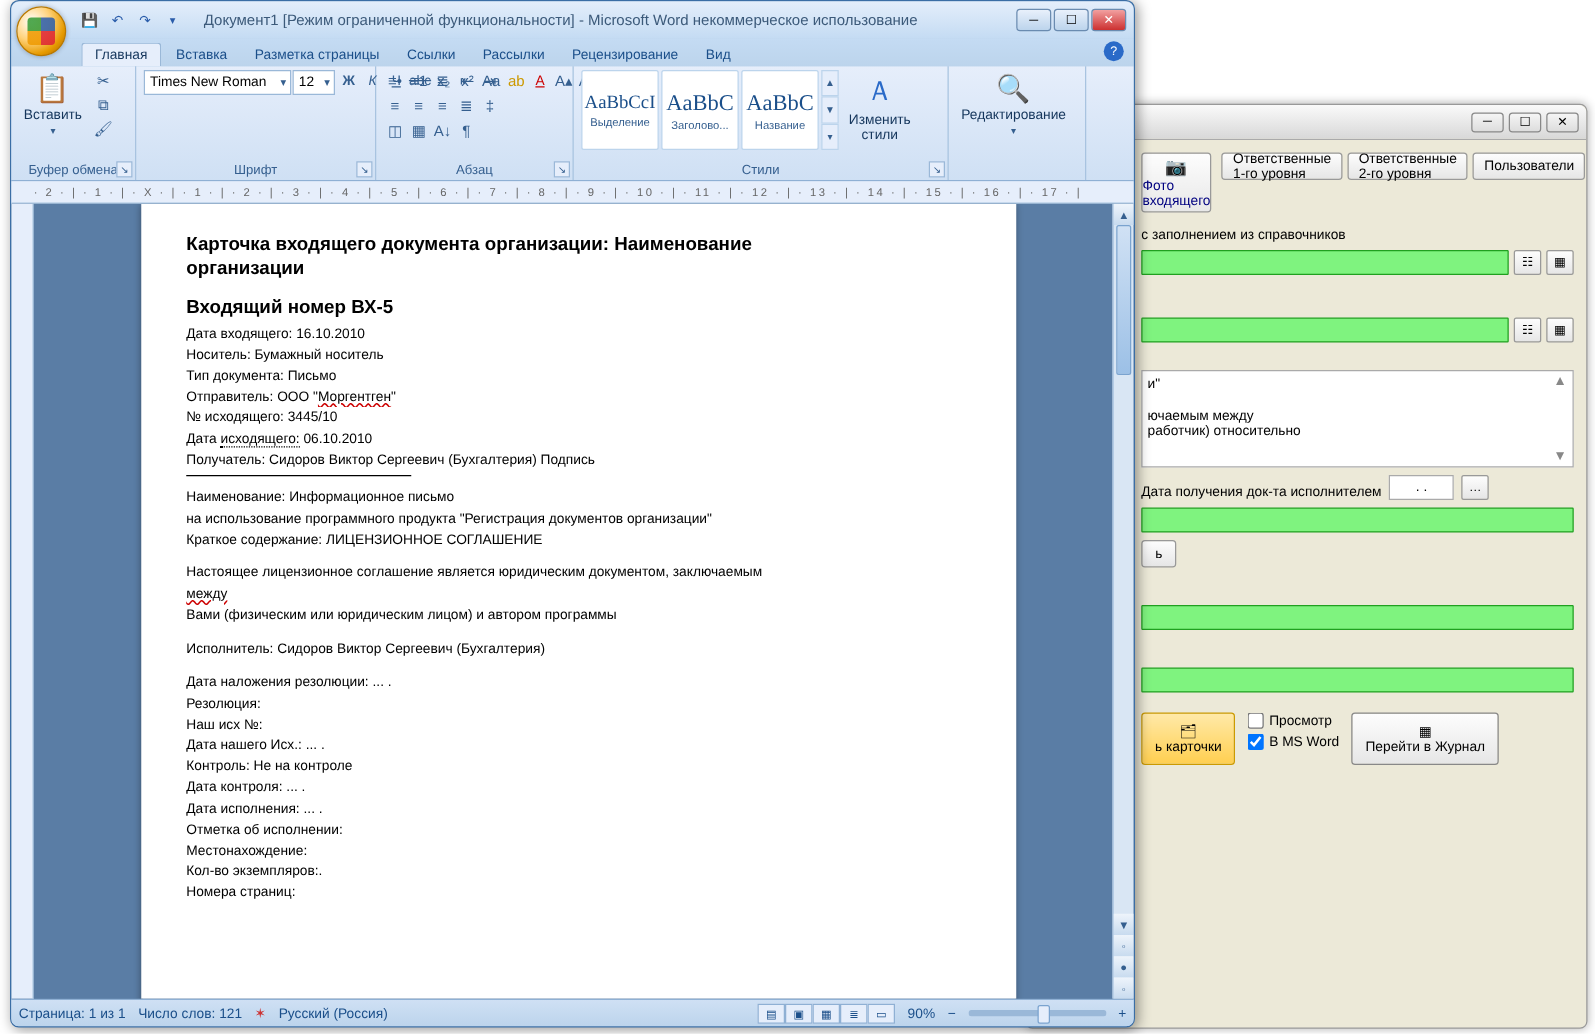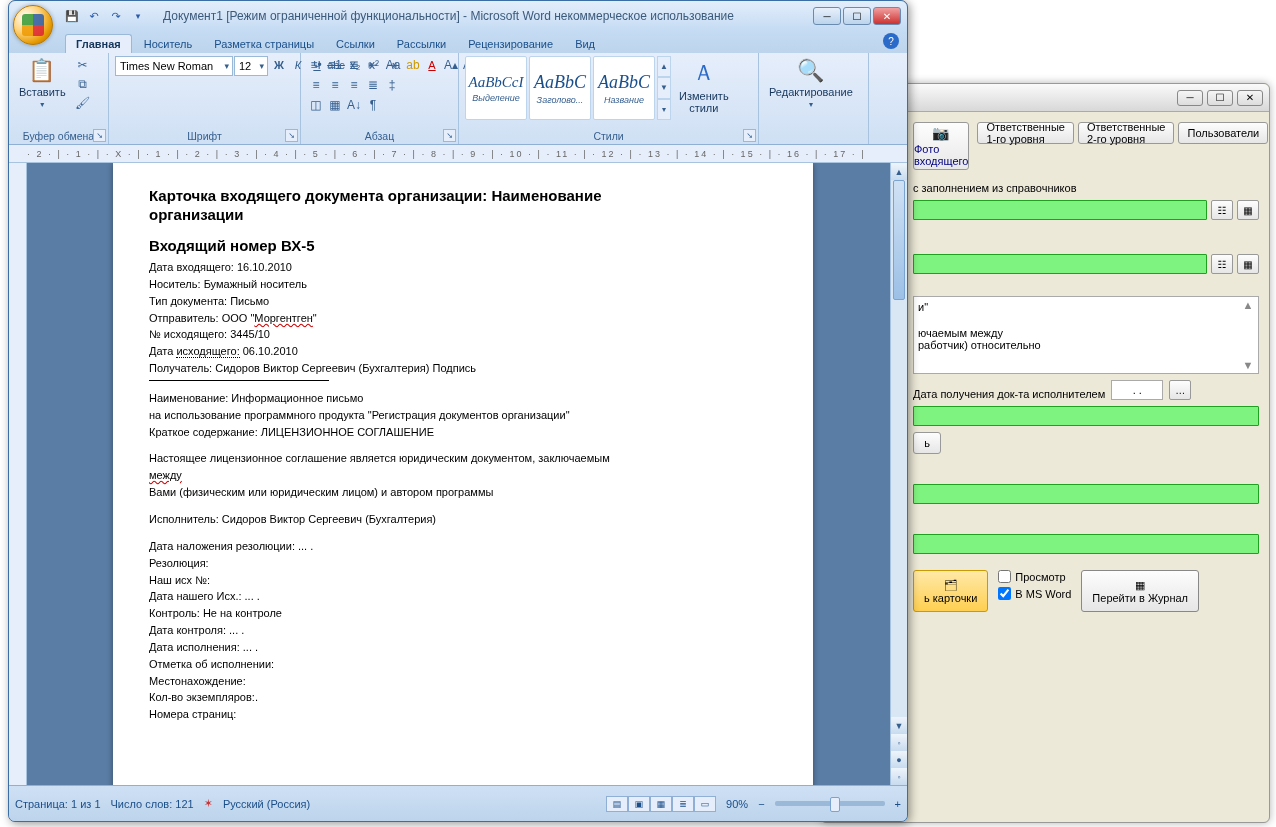--- a/index.html
+++ b/index.html
@@ -36,40 +36,40 @@
  conic-gradient(#2a5caa 0 90deg,#d23 90deg 180deg,#e90 180deg 270deg,#393 270deg 360deg); border-radius:3px; opacity:.85;}
 .qat { margin-left:48px; display:flex; align-items:center; gap:4px;}
 .qat-btn { width:18px; height:18px; display:flex; align-items:center; justify-content:center; color:#2a5caa; cursor:pointer; border-radius:2px;}
 .title-text { margin-left:10px; color:#3c5a7a; font-size:12px; flex:1; white-space:nowrap; overflow:hidden;}
 .win-controls { display:flex; gap:2px;}
 .wc { width:28px; height:18px; border:1px solid #6a8bb0; border-radius:3px; display:flex; align-items:center; justify-content:center; font-size:10px; cursor:pointer;}
 .wc.min{background:linear-gradient(#e8f0fb,#bcd4ec);} .wc.max{background:linear-gradient(#e8f0fb,#bcd4ec);} .wc.close{background:linear-gradient(#f2a0a0,#cc3030); color:#fff;}
 
 .ribbon-tabs { height:22px; display:flex; align-items:flex-end; padding-left:56px; gap:2px; background:linear-gradient(#c4dbf3,#bcd4ec); position:relative;}
 .ribbon-tab { padding:3px 10px; font-size:11px; color:#1b4f8a; cursor:pointer; border-radius:3px 3px 0 0;}
-.ribbon-tab.active { background:#e6eefb; border:1px solid #9ab8d8; border-bottom:none; color:#15365c; font-weight:700;}
+.ribbon-tab.active { background:#e6eefb; border:1px solid #9ab8d8; border-bottom:none; color:#15365c; font-weight:400;}
 .help-icon { position:absolute; right:8px; top:2px; width:16px; height:16px; border-radius:50%; background:#2a6ac8; color:#fff; display:flex; align-items:center; justify-content:center; font-size:10px; cursor:pointer;}
 
 .ribbon { height:92px; background:linear-gradient(#e6eefb,#cfe0f4); border-bottom:1px solid #8fb0d4; display:flex;}
 .rgroup { border-right:1px solid #a8c3e0; padding:3px 6px 2px; display:flex; flex-direction:column; justify-content:space-between; position:relative;}
 .rgroup-label { text-align:center; font-size:10.5px; color:#355f8f; padding-top:2px;}
 .rgroup-body { flex:1; display:flex; gap:4px; align-items:flex-start;}
 .big-btn { display:flex; flex-direction:column; align-items:center; justify-content:center; gap:2px; padding:2px 4px; cursor:pointer; border-radius:3px; min-width:44px;}
 .big-btn .bicon{ font-size:22px;}
 .big-btn .blabel{ font-size:11px; color:#15365c; text-align:center;}
 .tiny { width:18px; height:18px; display:flex; align-items:center; justify-content:center; cursor:pointer; border-radius:2px; font-size:12px; color:#355f8f;}
 .vcol{ display:flex; flex-direction:column; gap:1px;}
 .hrow{ display:flex; gap:1px; align-items:center;}
 .combo { height:20px; border:1px solid #9ab8d8; background:#fff; display:flex; align-items:center; padding:0 16px 0 4px; font-size:11px; position:relative; cursor:pointer;}
 .combo::after{content:"▾"; position:absolute; right:3px; color:#355f8f; font-size:9px;}
 .font-name{width:118px;} .font-size{width:34px;}
 .launcher{ position:absolute; right:2px; bottom:2px; width:13px; height:13px; border:1px solid #9ab8d8; background:#e6eefb; font-size:8px; display:flex; align-items:center; justify-content:center; color:#355f8f; cursor:pointer;}
 
 .style-gal { display:flex; gap:2px; height:64px;}
-.style-item{ width:62px; border:1px solid #bcd4ec; background:#fff; display:flex; flex-direction:column; align-items:center; justify-content:center; cursor:pointer; border-radius:2px;font-style:italic;}
+.style-item{ width:62px; border:1px solid #bcd4ec; background:#fff; display:flex; flex-direction:column; align-items:center; justify-content:center; cursor:pointer; border-radius:2px;}
 .style-item .sprev{ font-family:"Times New Roman",serif; font-size:15px; color:#1b4f8a;}
 .style-item .sname{ font-size:9px; color:#355f8f; margin-top:2px;}
 .style-nav{ width:14px; display:flex; flex-direction:column;}
 .style-nav div{flex:1; border:1px solid #bcd4ec; background:#e6eefb; display:flex; align-items:center; justify-content:center; font-size:8px; color:#355f8f; cursor:pointer;}
 
 .ruler-bar { height:18px; background:#e6eefb; border-bottom:1px solid #a8c3e0; display:flex; align-items:center; padding-left:18px; font-size:9px; color:#666; white-space:nowrap; overflow:hidden; letter-spacing:2px;}
 
 .doc-area { flex:1; background:#5a7da5; display:flex; overflow:hidden; position:relative;}
 .vruler { width:18px; background:#e6eefb; border-right:1px solid #a8c3e0;}
 .page-scroll { flex:1; overflow:hidden; position:relative; background:#5a7da5; padding:0 0 0 0;}
@@ -78,21 +78,21 @@
 .page h2{ font-size:15px; font-weight:bold; margin:14px 0 6px;}
 .page p{ margin:2px 0; line-height:1.35;}
 .redunder{ text-decoration:underline wavy #cc0000;}
 .dotunder{ border-bottom:1px dotted #000;}
 .sep-line{ border-top:1px solid #000; width:180px; margin:4px 0 10px;}
 .scrollbar-v{ position:absolute; right:0; top:0; bottom:0; width:17px; background:#d9e6f4; border-left:1px solid #a8c3e0; display:flex; flex-direction:column;}
 .sb-btn{ height:17px; background:linear-gradient(#eef4fb,#c8dbef); display:flex; align-items:center; justify-content:center; font-size:9px; color:#355f8f; cursor:pointer;}
 .sb-track{ flex:1; position:relative;}
 .sb-thumb{ position:absolute; top:0; left:2px; right:2px; height:120px; background:linear-gradient(#d0e1f4,#9cc0e6); border:1px solid #7aa3cf; border-radius:2px;}
 
-.statusbar { height:36px; background:linear-gradient(#cfe0f4,#bcd4ec); border-top:1px solid #8fb0d4; display:flex; align-items:center; padding:0 6px; gap:10px; font-size:11px; color:#1b4f8a;justify-content:flex-end;}
+.statusbar { height:22px; background:linear-gradient(#cfe0f4,#bcd4ec); border-top:1px solid #8fb0d4; display:flex; align-items:center; padding:0 6px; gap:10px; font-size:11px; color:#1b4f8a;justify-content:flex-end;}
 .statusbar .spacer{flex:1;}
 .view-btns{ display:flex; gap:0;}
 .view-btns .vb{ width:22px; height:16px; border:1px solid #8fb0d4; background:#e6eefb; display:flex; align-items:center; justify-content:center; font-size:9px; cursor:pointer;}
 .zoom-slider{ width:110px; height:5px; background:#9ab8d8; border-radius:2px; position:relative;}
 .zoom-slider::after{content:""; position:absolute; left:50%; top:-4px; width:8px; height:13px; background:#e6eefb; border:1px solid #7aa3cf; border-radius:2px;}
 </style>
 </head>
 <body>
 
 <div class="bg-window">
@@ -191,21 +191,21 @@
     <div class="title-text">Документ1 [Режим ограниченной функциональности] - Microsoft Word некоммерческое использование</div>
     <div class="win-controls">
       <div class="wc min">─</div>
       <div class="wc max">☐</div>
       <div class="wc close">✕</div>
     </div>
   </div>
 
   <div class="ribbon-tabs">
     <div class="ribbon-tab active">Главная</div>
-    <div class="ribbon-tab">Носитель</div>
+    <div class="ribbon-tab">Вставка</div>
     <div class="ribbon-tab">Разметка страницы</div>
     <div class="ribbon-tab">Ссылки</div>
     <div class="ribbon-tab">Рассылки</div>
     <div class="ribbon-tab">Рецензирование</div>
     <div class="ribbon-tab">Вид</div>
     <div class="help-icon">?</div>
   </div>
 
   <div class="ribbon">
 

